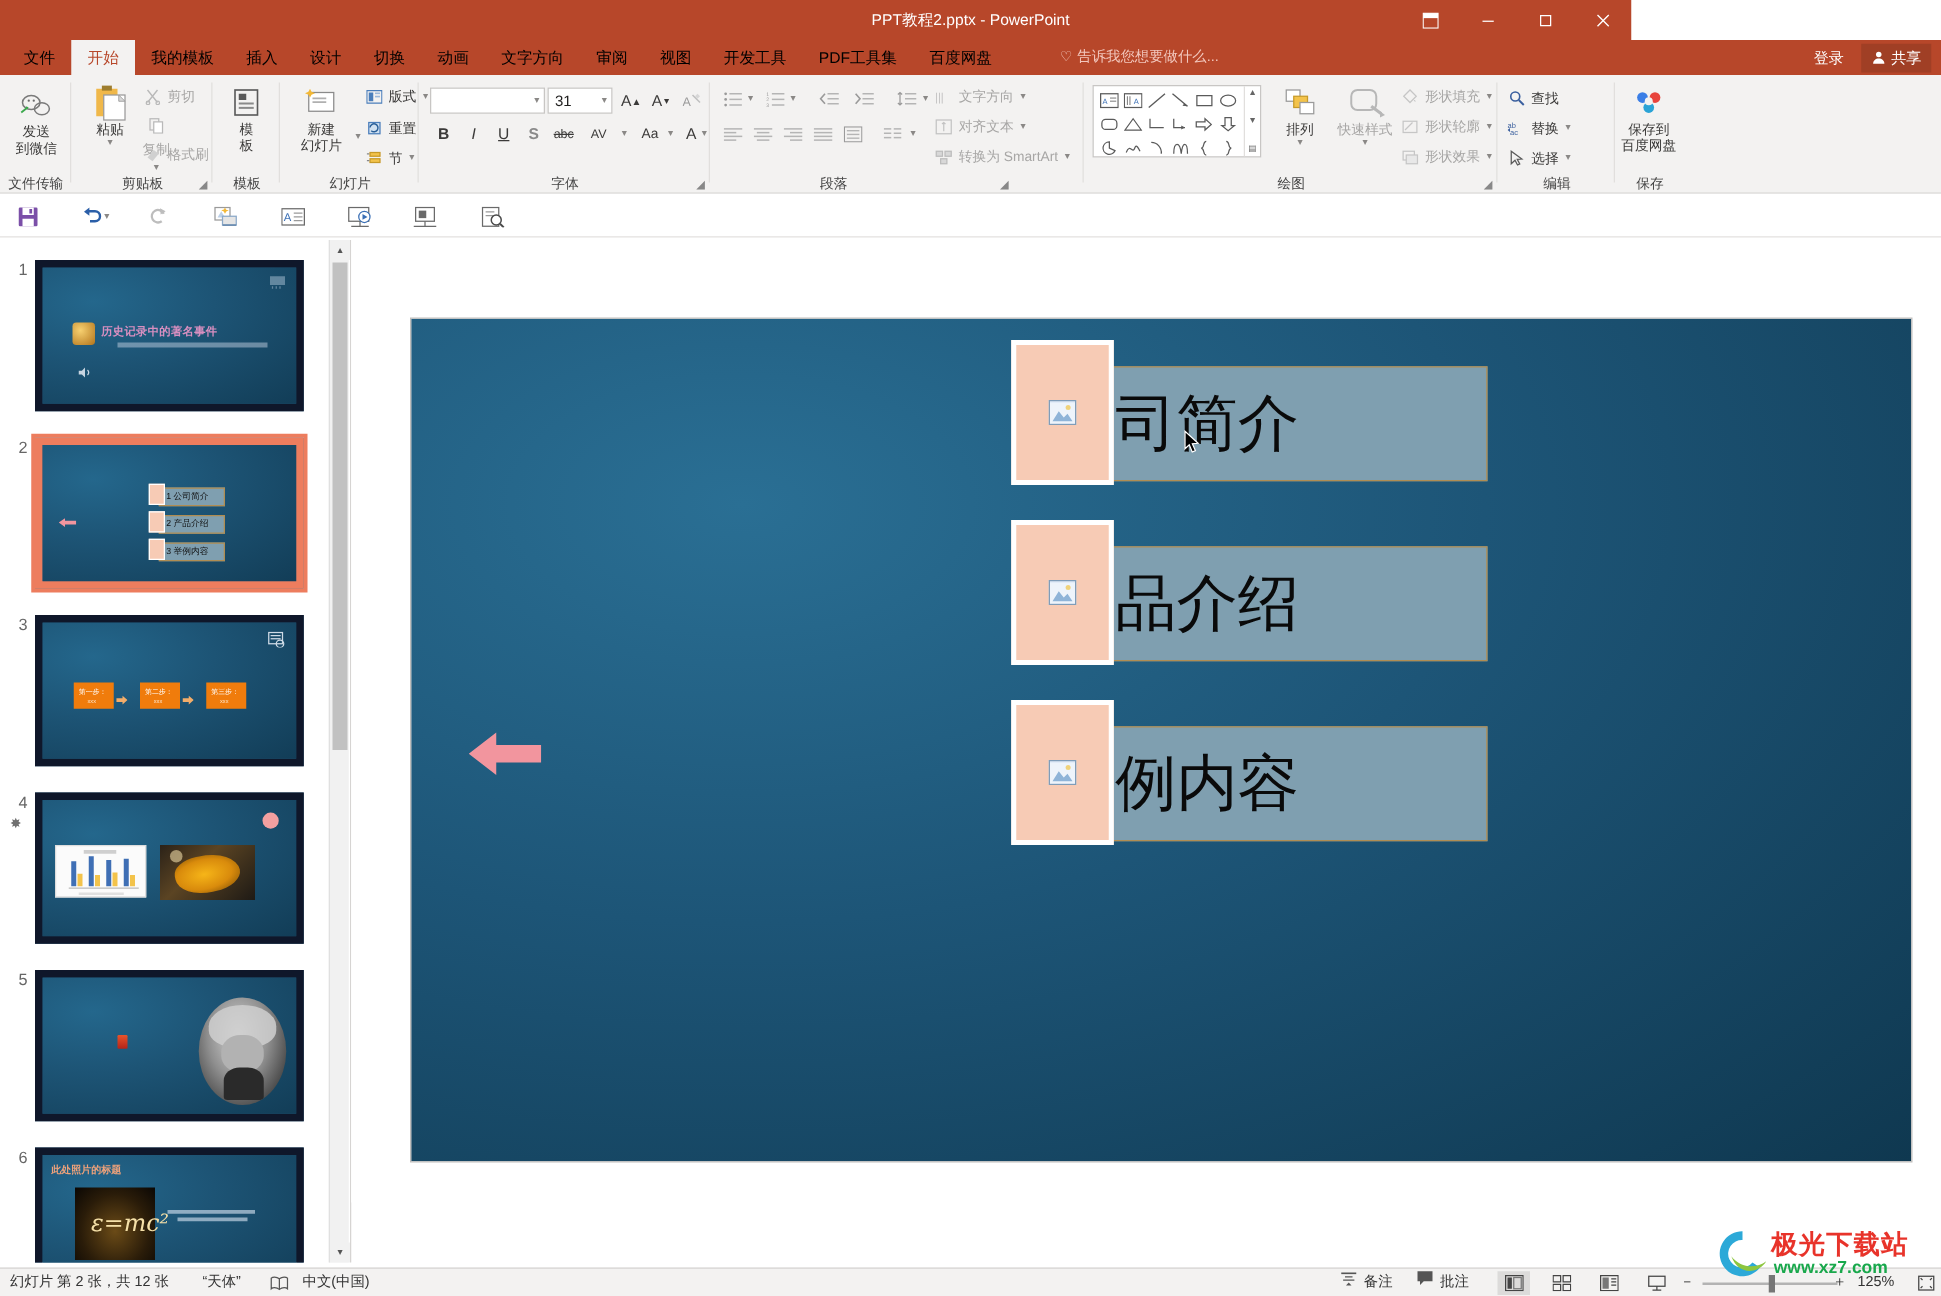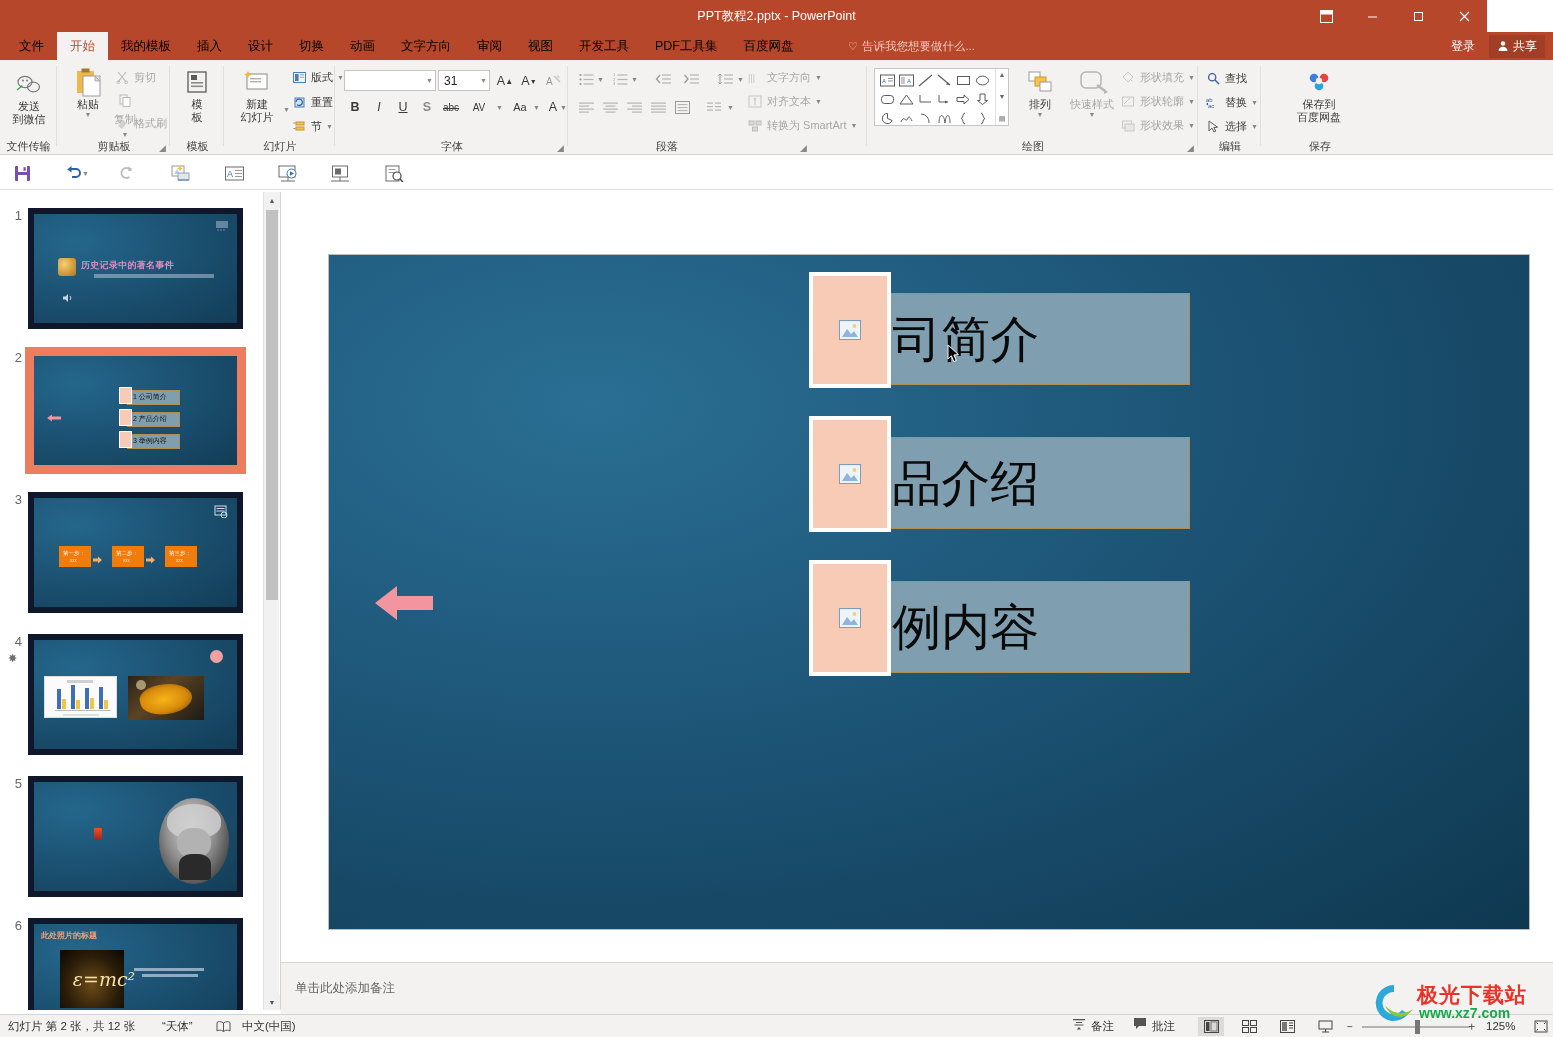--- a/index.html
+++ b/index.html
@@ -6,21 +6,21 @@
   html,body{ width:1553px; height:1037px; overflow:hidden; }
   body{
     font-family:"Liberation Sans","DejaVu Sans",sans-serif;
     font-size:12px; color:#262626; background:#fff;
     -webkit-font-smoothing:antialiased;
   }
   .app{ position:relative; width:1553px; height:1037px; }
 
   
   .titlebar{
-    position:absolute; left:0; top:0; width:1487px; height:32px;
+    position:absolute; left:0; top:0; width:1305px; height:32px;
     background:#b7472a; color:#fff;
   }
   .titlebar .title{
     position:absolute; left:0; top:0; width:1553px; height:32px;
     line-height:32px; text-align:center; font-size:12.5px; color:#fff;
   }
   .win-btns{ position:absolute; right:0; top:0; height:32px; display:flex; }
   .win-btn{
     width:46px; height:32px; display:flex; align-items:center; justify-content:center;
     color:#fff; font-size:13px;
@@ -775,21 +775,21 @@
             </svg>
         </span>
         <span>形状效果</span>
         <span class="caret">▼</span>
       </div>
       <div class="glabel">绘图</div>
       <div class="dlauncher">◢</div>
       <div class="gsep"></div>
     </div>
 
-    <div class="rgroup" style="left:1199px; width:62px;">
+    <div class="rgroup" style="left:1199px; width:93px;">
       <div class="smallrow enabled" style="left:6px; top:10px;">
         <span class="sq">
           <svg width="13" height="13" viewBox="0 0 13 13">
               <circle cx="5.2" cy="5.2" r="3.6" fill="none" stroke="#3a5f9e" stroke-width="1.3"></circle>
               <path d="M8 8 L12 12" stroke="#3a5f9e" stroke-width="1.5"></path>
             </svg>
         </span>
         <span>查找</span>
       </div>
       <div class="smallrow enabled" style="left:6px; top:34px;">
@@ -1188,23 +1188,20 @@
       </div>
     </div>
 
     <div class="cursor" style="left:666px; top:152px;">
       <svg width="13" height="19" viewBox="0 0 13 19">
         <path d="M1 1 L1 15 L4.4 11.8 L6.8 17.6 L9.3 16.5 L6.9 11 L11.5 10.6z" fill="#000" stroke="#fff" stroke-width="1"></path>
       </svg>
     </div>
   </div>
 
-  <div class="notes">
-    <div class="ph">单击此处添加备注</div>
-  </div>
 
   <div class="statusbar">
     <div class="sb-item" style="left:8px;">幻灯片 第 2 张，共 12 张</div>
     <div class="sb-item" style="left:162px;">“天体”</div>
     <div class="sb-item" style="left:216px;">
       <svg width="15" height="13" viewBox="0 0 15 13">
           <path d="M7.5 3 C5 1 2 1.5 1 2.5 V11 C2 10 5 9.5 7.5 11.5 C10 9.5 13 10 14 11 V2.5 C13 1.5 10 1 7.5 3z" fill="none" stroke="#555"></path>
           <path d="M7.5 3 V11.5" stroke="#555"></path>
         </svg>
     </div>

